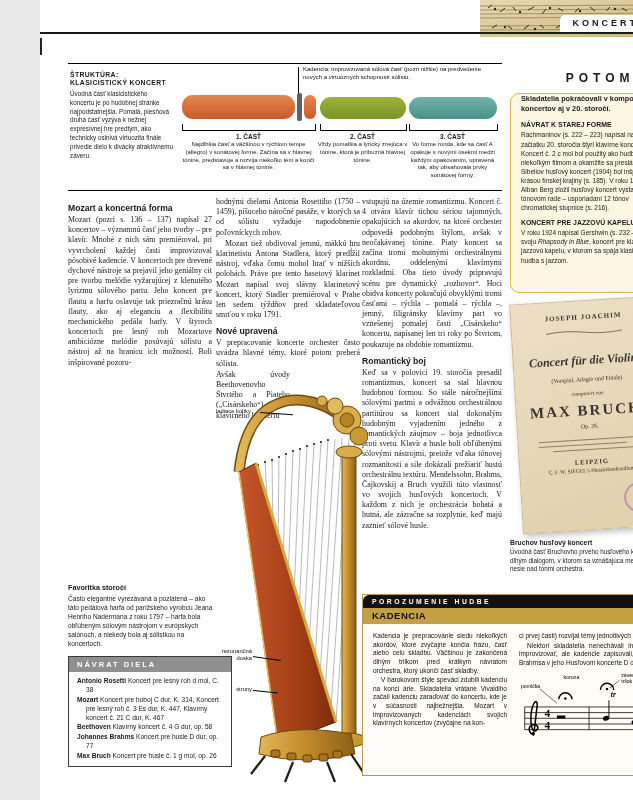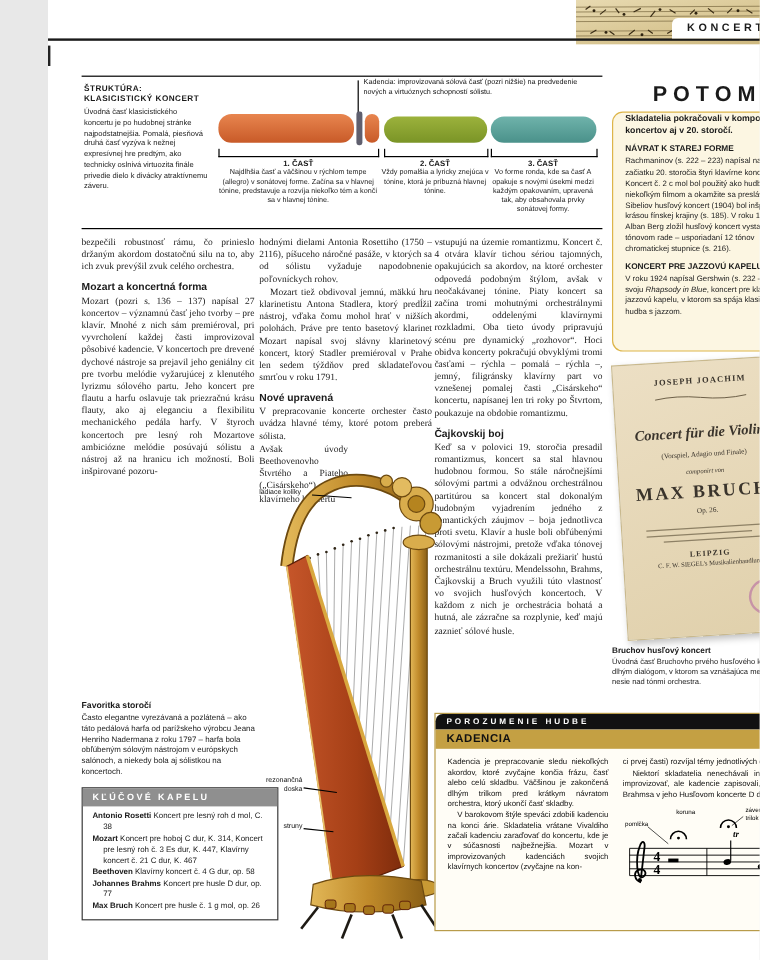--- a/index.html
+++ b/index.html
@@ -39,21 +39,21 @@
   .cap-title{font-size:7.2px;font-weight:bold;}
   .cap-text{font-size:6.6px;line-height:1.38;color:#222;margin-top:2px;}
   
   .kw-box{border:1px solid #3a3a3a;background:#fff;}
   .kw-head{background:#8f8f8f;color:#fff;font-size:7.5px;font-weight:bold;letter-spacing:2px;
            padding:3px 8px;}
   .kw-body{padding:5px 8px 4px;}
   .kw-entry{font-size:6.6px;line-height:1.35;padding-left:9px;text-indent:-9px;margin-bottom:1px;}
   .kw-name{font-weight:bold;}
   
-  .potom-title{font-size:18px;font-weight:bold;letter-spacing:5px;}
+  .potom-title{font-size:12px;font-weight:bold;letter-spacing:5px;}
   .potom-box{background:#fcf6e2;border:1.5px solid #ddb54a;border-radius:9px;padding:0 10px;
              box-sizing:border-box;}
   .potom-lead{font-size:7.3px;font-weight:bold;line-height:1.4;}
   .potom-h{font-size:6.9px;font-weight:bold;margin-top:7px;}
   .potom-t{font-size:6.5px;line-height:1.4;margin-top:2px;color:#222;}
   
   .poster{background:linear-gradient(160deg,#ecdfc4,#e0d0ab);border:1px solid #c9b98e;
           box-shadow:2px 3px 6px rgba(0,0,0,.25);transform:rotate(-3.5deg);
           font-family:"Liberation Serif",serif;color:#3a342c;text-align:center;
           box-sizing:border-box;padding:12px 6px;}
@@ -160,36 +160,35 @@
     <div class="part-label">2. ČASŤ</div>
     <div class="part-desc">Vždy pomalšia a lyricky znejúca v tónine, ktorá je príbuzná hlavnej tónine.</div>
   </div>
   <div class="abs" style="left:366px;top:133px;width:93px;">
     <div class="part-label">3. ČASŤ</div>
     <div class="part-desc">Vo forme ronda, kde sa časť A opakuje s novými úsekmi medzi každým opakovaním, upravená tak, aby obsahovala prvky sonátovej formy.</div>
   </div>
   <div class="abs hr-black" style="left:28px;top:190px;width:434px;"></div>
 
   <div class="abs col" style="left:28px;top:197px;width:144px;">
-    <p>bezpečili robustnosť rámu, čo prinieslo držaným akordom dostatočnú silu na to, aby ich zvuk prevýšil zvuk celého orchestra.</p>
     <h4>Mozart a koncertná forma</h4>
     <p>Mozart (pozri s. 136 – 137) napísal 27 koncertov – významnú časť jeho tvorby – pre klavír. Mnohé z nich sám premiéroval, pri vyvrcholení každej časti improvizoval pôsobivé kadencie. V koncertoch pre drevené dychové nástroje sa prejavil jeho geniálny cit pre tvorbu melódie vyžarujúcej z klenutého lyrizmu sólového partu. Jeho koncert pre flautu a harfu oslavuje tak priezračnú krásu flauty, ako aj eleganciu a flexibilitu mechanického pedála harfy. V štyroch koncertoch pre lesný roh Mozartove ambiciózne melódie posúvajú sólistu a nástroj až na hranicu ich možností. Boli inšpirované pozoru-</p>
   </div>
 
   <div class="abs col" style="left:176px;top:197px;width:144px;">
-    <p>hodnými dielami Antonia Rosettiho (1750 – 2116), píšuceho náročné pasáže, v ktorých sa od sólistu vyžaduje napodobnenie poľovníckych rohov.</p>
+    <p>hodnými dielami Antonia Rosettiho (1750 – 1459), píšuceho náročné pasáže, v ktorých sa od sólistu vyžaduje napodobnenie poľovníckych rohov.</p>
     <p class="ind">Mozart tiež obdivoval jemnú, mäkkú hru klarinetistu Antona Stadlera, ktorý predĺžil nástroj, vďaka čomu mohol hrať v nižších polohách. Práve pre tento basetový klarinet Mozart napísal svoj slávny klarinetový koncert, ktorý Stadler premiéroval v Prahe len sedem týždňov pred skladateľovou smrťou v roku 1791.</p>
     <h4>Nové upravená</h4>
     <p>V prepracovanie koncerte orchester často uvádza hlavné témy, ktoré potom preberá sólista.</p>
     <p class="tail">Avšak úvody Beethovenovho Štvrtého a Piateho („Cisárskeho“) klavírneho koncertu</p>
   </div>
 
   <div class="abs col" style="left:322px;top:197px;width:140px;">
     <p>vstupujú na územie romantizmu. Koncert č. 4 otvára klavír tichou sériou tajomných, opakujúcich sa akordov, na ktoré orchester odpovedá podobným štýlom, avšak v neočakávanej tónine. Piaty koncert sa začína tromi mohutnými orchestrálnymi akordmi, oddelenými klavírnymi rozkladmi. Oba tieto úvody pripravujú scénu pre dynamický „rozhovor“. Hoci obidva koncerty pokračujú obvyklými tromi časťami – rýchla – pomalá – rýchla –, jemný, filigránsky klavírny part vo vznešenej pomalej časti „Cisárskeho“ koncertu, napísanej len tri roky po Štvrtom, poukazuje na obdobie romantizmu.</p>
-    <h4>Čajkovskij boj</h4>
+    <h4>Romantický boj</h4>
     <p>Keď sa v polovici 19. storočia presadil romantizmus, koncert sa stal hlavnou hudobnou formou. So stále náročnejšími sólovými partmi a odvážnou orchestrálnou partitúrou sa koncert stal dokonalým hudobným vyjadrením jedného z romantických záujmov – boja jednotlivca proti svetu. Klavír a husle boli obľúbenými sólovými nástrojmi, pretože vďaka tónovej rozmanitosti a sile dokázali prežiariť hustú orchestrálnu textúru. Mendelssohn, Brahms, Čajkovskij a Bruch využili túto vlastnosť vo svojich husľových koncertoch. V každom z nich je orchestrácia bohatá a hutná, ale zázračne sa rozplynie, keď majú zaznieť sólové husle.</p>
   </div>
 
   <svg class="abs" style="left:183px;top:392px;width:145px;height:398px;" viewBox="0 0 145 398">
     <defs>
       <linearGradient id="gold" x1="0" y1="0" x2="1" y2="0">
         <stop offset="0" stop-color="#e2b757"></stop>
           <stop offset=".5" stop-color="#c08a2a"></stop>
         <stop offset="1" stop-color="#8a5f16"></stop>
       </linearGradient>
@@ -277,21 +276,21 @@
   <div class="abs lead-line" style="left:213px;top:656px;width:28px;transform:rotate(8deg);"></div>
   <div class="abs harp-label" style="left:179px;top:686px;width:33px;text-align:right;">struny</div>
   <div class="abs lead-line" style="left:213px;top:690px;width:25px;transform:rotate(6deg);"></div>
 
   <div class="abs" style="left:28px;top:583px;width:148px;">
     <div class="cap-title">Favoritka storočí</div>
     <div class="cap-text">Často elegantne vyrezávaná a pozlátená – ako táto pedálová harfa od parížskeho výrobcu Jeana Henriho Nadermana z roku 1797 – harfa bola obľúbeným sólovým nástrojom v európskych salónoch, a niekedy bola aj sólistkou na koncertoch.</div>
   </div>
 
   <div class="abs kw-box" style="left:28px;top:656px;width:162px;">
-    <div class="kw-head">KĽÚČOVÉ KAPELU</div>
+    <div class="kw-head">NÁVRAT DIELA</div>
     <div class="kw-body">
       <div class="kw-entry"><span class="kw-name">Antonio Rosetti</span> <span>Koncert pre lesný roh d mol, C. 38</span></div>
       <div class="kw-entry"><span class="kw-name">Mozart</span> <span>Koncert pre hoboj C dur, K. 314, Koncert pre lesný roh č. 3 Es dur, K. 447, Klavírny koncert č. 21 C dur, K. 467</span></div>
       <div class="kw-entry"><span class="kw-name">Beethoven</span> <span>Klavírny koncert č. 4 G dur, op. 58</span></div>
       <div class="kw-entry"><span class="kw-name">Johannes Brahms</span> <span>Koncert pre husle D dur, op. 77</span></div>
       <div class="kw-entry"><span class="kw-name">Max Bruch</span> <span>Koncert pre husle č. 1 g mol, op. 26</span></div>
     </div>
   </div>
 
   <div class="abs" style="left:470px;top:68px;width:162px;text-align:right;">

